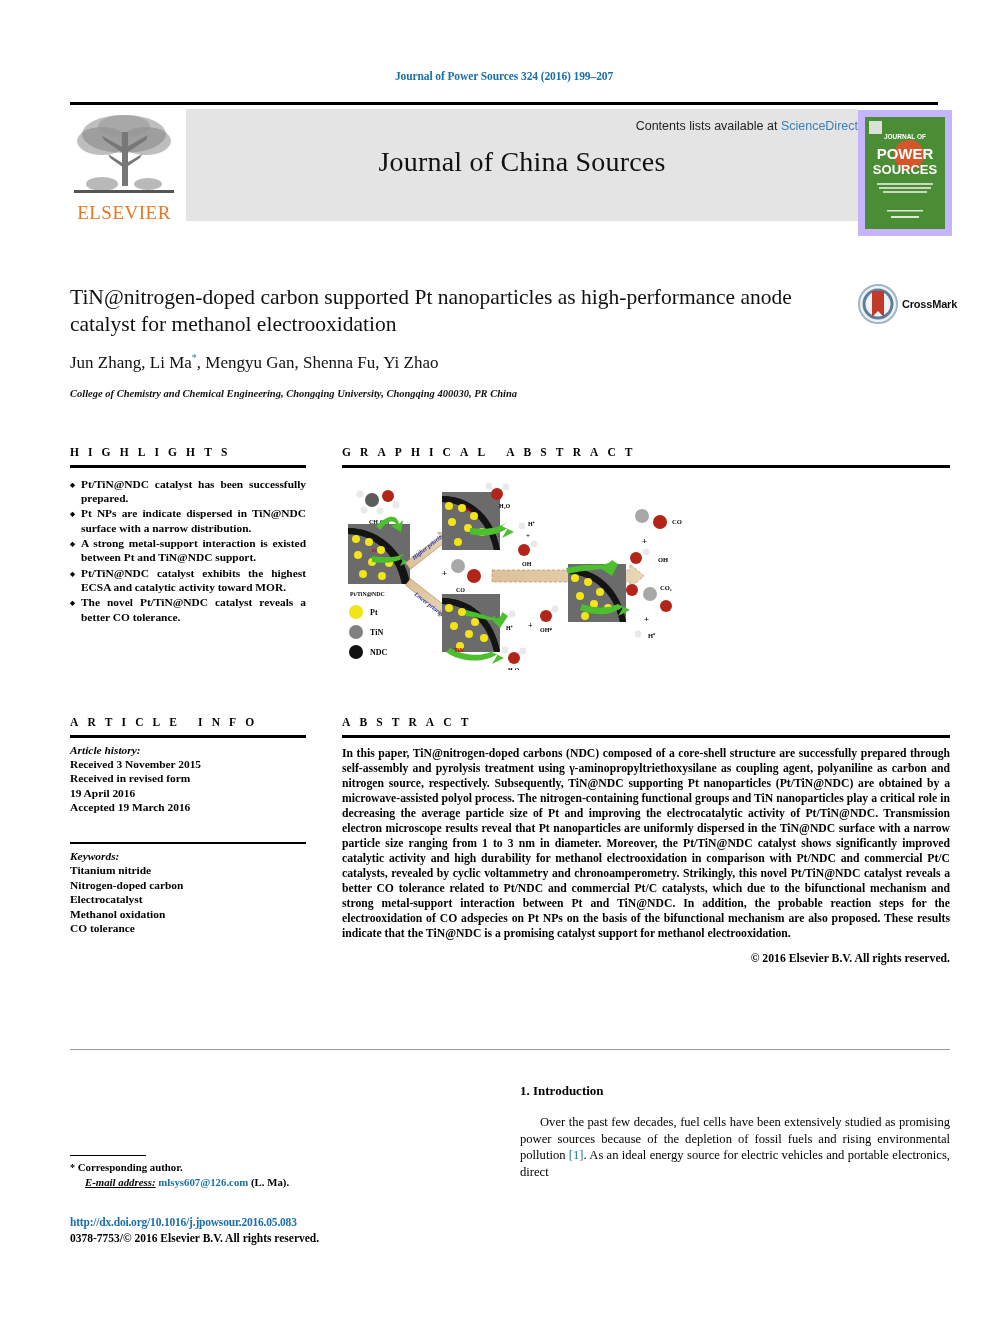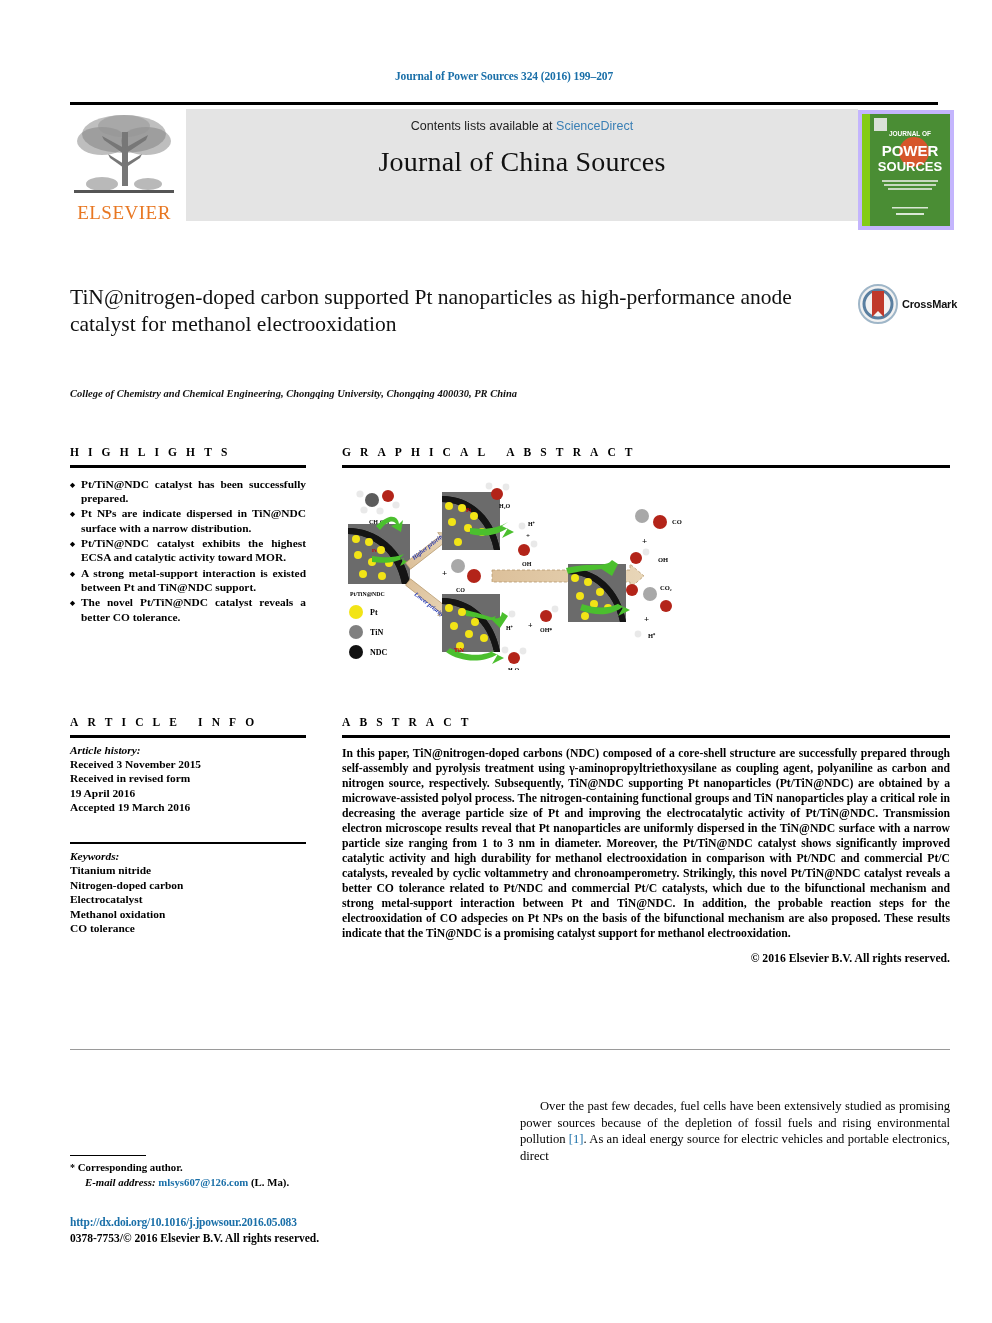--- a/index.html
+++ b/index.html
@@ -77,21 +77,21 @@
     position: absolute;
     left: 116px; top: 7px;
     width: 672px;
     height: 112px;
     background: #e4e4e4;
   }
   .contents-line {
     position: absolute;
     left: 0; top: 10px;
     width: 672px;
-    text-align: center;
+    text-align: right;
     font-family: "Liberation Sans", sans-serif;
     font-size: 12.5px;
     color: #222;
   }
   .contents-line .sd {
     color: #3a7fb5;
   }
   .journal-name {
     position: absolute;
     left: 0; top: 37px;
@@ -114,23 +114,22 @@
   }
   .homepage-line .url {
     color: #3a7fb5;
   }
   .cover-thumb {
     position: absolute;
     left: 788px; top: 8px;
     width: 80px;
     height: 112px;
     background: #84cc16;
-    border: 4px solid #c4b5fd;
+    border: 7px solid #c4b5fd;
     overflow: hidden;
-    padding-left: 8px;
   }
 
   
   .title-block {
     position: absolute;
     left: 62px; top: 284px;
     width: 780px;
   }
   .paper-title {
     font-family: "Liberation Serif", serif;
@@ -326,21 +325,21 @@
     left: 62px; top: 1160px;
     width: 330px;
     font-family: "Liberation Serif", serif;
     font-size: 10.8px;
     line-height: 14px;
     font-weight: bold;
     color: #000;
   }
   .footnote .star { font-size: 10px; }
   .fn-indent { padding-left: 15px; }
-  .fn-em { font-style: italic; }
+  .fn-em { font-style: italic; text-decoration: underline; }
   .mail-link { color: #1a6fa8; font-style: normal; }
 
   .doi-line {
     position: absolute;
     left: 62px; top: 1216px;
     font-family: "Liberation Serif", serif;
     font-size: 11.5px;
     font-weight: bold;
     color: #1a6fa8;
     letter-spacing: -0.2px;
@@ -408,39 +407,42 @@
           <rect x="22" y="93" width="36" height="1.5"></rect>
           <rect x="26" y="99" width="28" height="2"></rect>
         </g>
       </svg>
     </div>
   </div>
 
   <div class="title-block">
     <h1 class="paper-title">TiN@nitrogen-doped carbon supported Pt nanoparticles as high-performance anode catalyst for methanol electrooxidation</h1>
   </div>
+  <div class="authors">
+    <span>Jun Zhang, Li Ma</span><sup>*</sup><span>, Mengyu Gan, Shenna Fu, Yi Zhao</span>
+  </div>
   <div class="affiliation">College of Chemistry and Chemical Engineering, Chongqing University, Chongqing 400030, PR China</div>
 
   <div class="crossmark">
     <svg class="cm-badge" viewBox="0 0 40 40">
       <circle cx="20" cy="20" r="19" fill="#f2f2f2" stroke="#9fb6c8" stroke-width="2"></circle>
       <circle cx="20" cy="20" r="14" fill="none" stroke="#5a7fa0" stroke-width="3"></circle>
       <path d="M14 7 L26 7 L26 33 L20 27 L14 33 Z" fill="#c0392b"></path>
     </svg>
     <div class="cm-text">CrossMark</div>
   </div>
 
   <div class="left-col" id="highlights-section">
     <div class="sec-head">H I G H L I G H T S</div>
     <div class="hr-thick"></div>
     <ul class="hl-list">
       <li>Pt/TiN@NDC catalyst has been successfully prepared.</li>
       <li>Pt NPs are indicate dispersed in TiN@NDC surface with a narrow distribution.</li>
+      <li>A strong metal-support interaction is existed between Pt and TiN@NDC support.</li>
       <li>Pt/TiN@NDC catalyst exhibits the highest ECSA and catalytic activity toward MOR.</li>
-      <li>A strong metal-support interaction is existed between Pt and TiN@NDC support.</li>
       <li>The novel Pt/TiN@NDC catalyst reveals a better CO tolerance.</li>
     </ul>
   </div>
 
   <div class="right-col" id="graphical-section">
     <div class="sec-head">G R A P H I C A L   A B S T R A C T</div>
     <div class="hr-thick"></div>
 
     <div class="ga-figure">
       <svg class="ga-svg" width="608" height="188" viewBox="0 0 608 188">
@@ -625,20 +627,21 @@
   <div class="right-col" id="abstract-section">
     <div class="sec-head">A B S T R A C T</div>
     <div class="hr-thick"></div>
     <div class="abs-body">In this paper, TiN@nitrogen-doped carbons (NDC) composed of a core-shell structure are successfully prepared through self-assembly and pyrolysis treatment using γ-aminopropyltriethoxysilane as coupling agent, polyaniline as carbon and nitrogen source, respectively. Subsequently, TiN@NDC supporting Pt nanoparticles (Pt/TiN@NDC) are obtained by a microwave-assisted polyol process. The nitrogen-containing functional groups and TiN nanoparticles play a critical role in decreasing the average particle size of Pt and improving the electrocatalytic activity of Pt/TiN@NDC. Transmission electron microscope results reveal that Pt nanoparticles are uniformly dispersed in the TiN@NDC surface with a narrow particle size ranging from 1 to 3 nm in diameter. Moreover, the Pt/TiN@NDC catalyst shows significantly improved catalytic activity and high durability for methanol electrooxidation in comparison with Pt/NDC and commercial Pt/C catalysts, revealed by cyclic voltammetry and chronoamperometry. Strikingly, this novel Pt/TiN@NDC catalyst reveals a better CO tolerance related to Pt/NDC and commercial Pt/C catalysts, which due to the bifunctional mechanism and strong metal-support interaction between Pt and TiN@NDC. In addition, the probable reaction steps for the electrooxidation of CO adspecies on Pt NPs on the basis of the bifunctional mechanism are also proposed. These results indicate that the TiN@NDC is a promising catalyst support for methanol electrooxidation.</div>
     <div class="abs-copyright">© 2016 Elsevier B.V. All rights reserved.</div>
   </div>
 
   <div class="bottom-rule"></div>
 
   <div class="intro-col">
+    <div class="intro-head">1. Introduction</div>
     <div class="intro-body">
       <span>Over the past few decades, fuel cells have been extensively studied as promising power sources because of the depletion of fossil fuels and rising environmental pollution </span><span class="cite">[1]</span><span>. As an ideal energy source for electric vehicles and portable electronics, direct</span>
     </div>
   </div>
 
   <div class="footnote-rule"></div>
   <div class="footnote">
     <div>
       <span class="star">*</span>
       <span>Corresponding author.</span>

